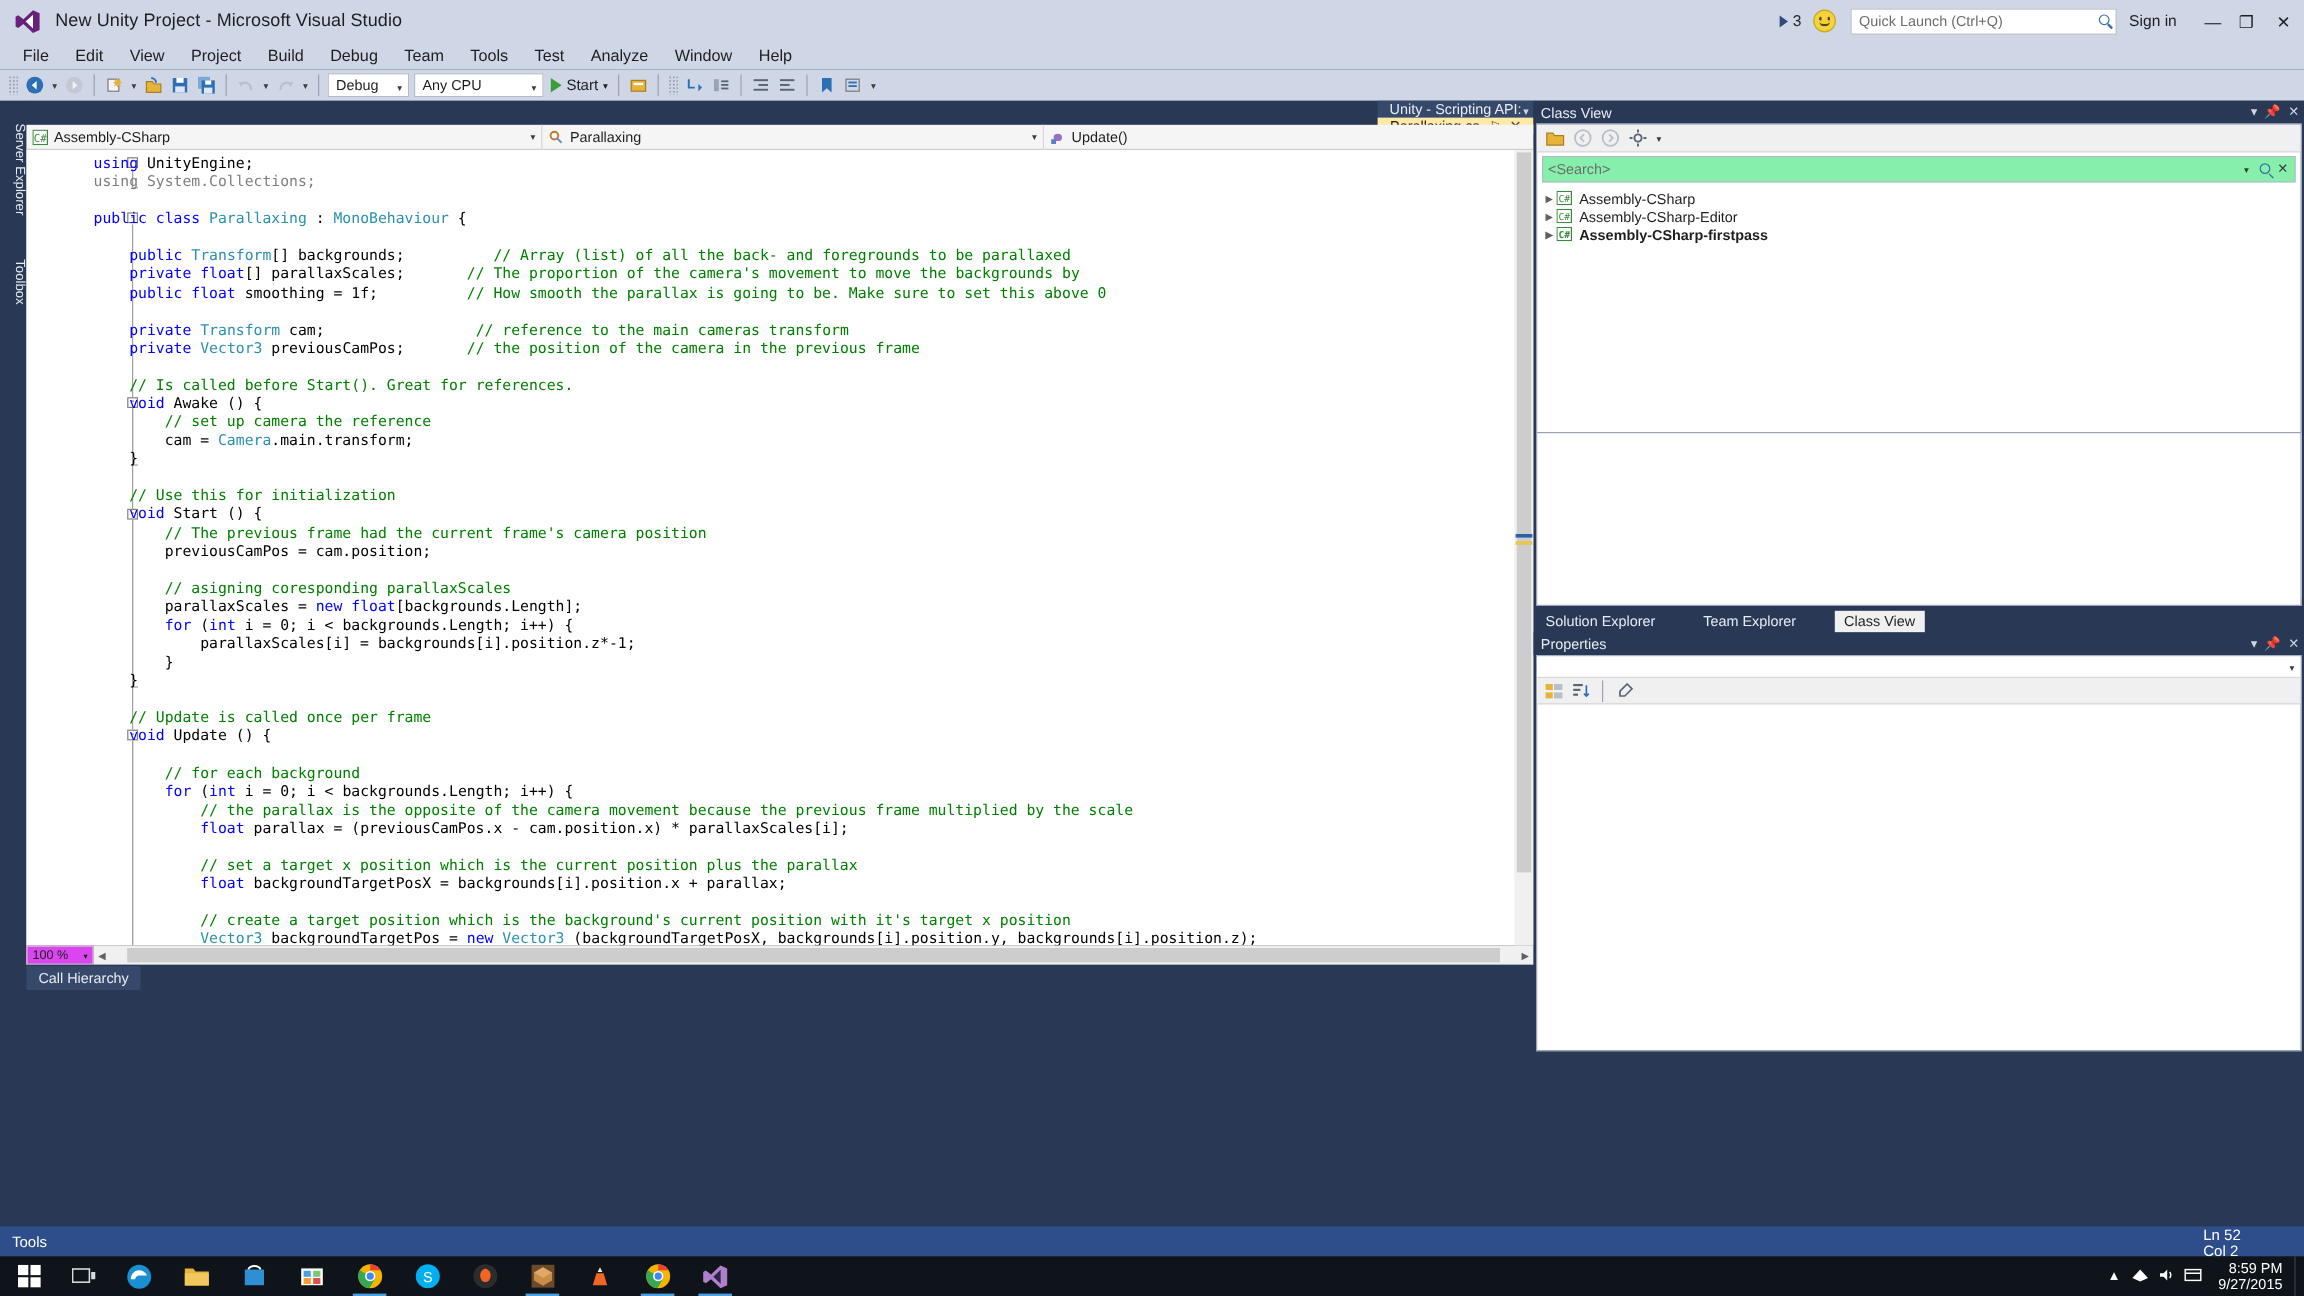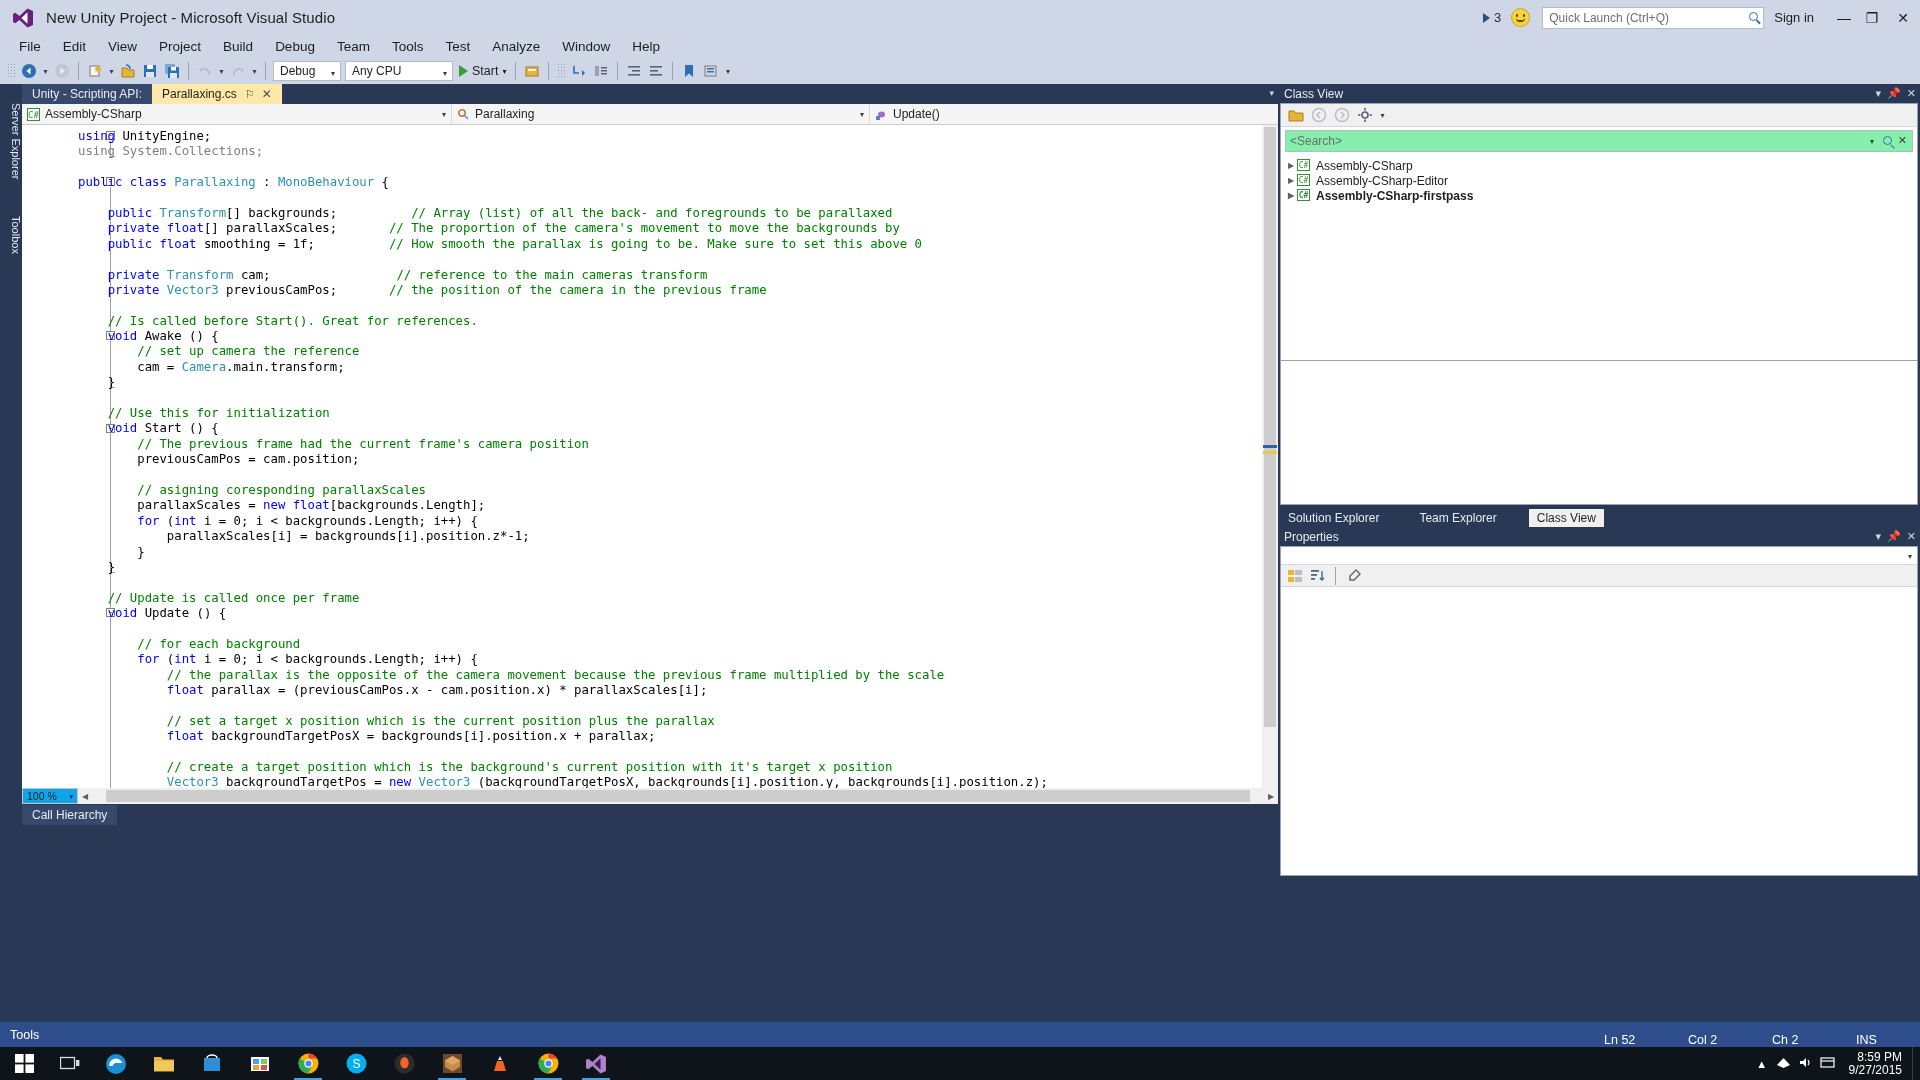--- a/index.html
+++ b/index.html
@@ -93,21 +93,21 @@
     color:#e7ebf2; font-size:11px; writing-mode: vertical-rl;
     text-align:center; padding:6px 0;
     background:#293955;
   }
   .vtab.se { top: 2px; height: 110px; }
   .vtab.tb { top: 118px; height: 66px; }
 
   
   .tabstrip {
     position:absolute; left:22px; top:84px; width:1256px; height:20px;
-    background:#293955; display:flex; align-items:flex-end;
+    background:#293955; display:flex; align-items:flex-end;flex-direction:column;
   }
   .tab {
     height:20px; display:flex; align-items:center; padding:0 10px; font-size:12px;
   }
   .tab.inactive { background:#37496b; color:#e8ecf3; }
   .tab.active { background:#ffe9a8; color:#1e1e1e; }
   .tab .pin { margin-left:8px; font-size:11px; color:#4a4a4a; }
   .tab .xcl { margin-left:7px; font-size:12px; color:#4a4a4a; }
   .tabstrip-right {
     position:absolute; right:4px; top:4px; font-size:9px; color:#cdd4e2;
@@ -168,21 +168,21 @@
   .ed-vthumb { position:absolute; left:2px; top:2px; width:12px; height:600px; background:#cdcdcd; }
   .ed-marker-blue { position:absolute; left:1px; width:14px; height:3px; background:#2f5fa8; }
   .ed-marker-yellow{ position:absolute; left:1px; width:14px; height:3px; background:#e5c84e; }
 
   
   .ed-hbar {
     position:absolute; left:22px; top:788px; width:1256px; height:16px; background:#f0f0f0;
     display:flex; align-items:center;
   }
   .zoombox {
-    width:56px; height:16px; background:#0ea5e9; border:1px solid #c5c5c5; font-size:10.5px;
+    width:56px; height:16px; background:#d946ef; border:1px solid #c5c5c5; font-size:10.5px;
     display:flex; align-items:center; padding-left:4px; position:relative; color:#1e1e1e;
   }
   .zoombox .zarr{ position:absolute; right:4px; top:4px; font-size:7px; }
   .hthumb { flex:1; height:12px; margin:0 14px; background:#cdcdcd; }
   .harrow { width:14px; text-align:center; font-size:8px; color:#606060; }
 
   
   .callhier {
     position:absolute; left:22px; top:804px; width:1256px; height:22px; background:#293955;
     display:flex; align-items:center;
@@ -259,21 +259,21 @@
     display:flex; align-items:center; padding-left:3px; gap:2px;
   }
   .ptb-btn{ width:21px;height:19px;display:flex;align-items:center;justify-content:center; }
 
   
   .statusbar {
     position:absolute; left:0; top:1022px; width:1920px; height:25px;
     background:#2d4d8b; display:flex; align-items:center; color:#ffffff; font-size:12.5px;
   }
   .sb-ready{ margin-left:10px; }
-  .sb-right{ position:absolute; right:0; top:0; height:25px; display:flex; align-items:flex-end; }
+  .sb-right{ position:absolute; right:0; top:0; height:25px; display:flex; align-items:flex-start;flex-direction:column; }
   .sb-cell{ width:84px; }
   .sb-cell.ins{ width:64px; }
 
   
   .taskbar {
     position:absolute; left:0; top:1047px; width:1920px; height:33px;
     background:#0e1419; display:flex; align-items:center;
   }
   .start-btn { width:48px;height:33px;display:flex;align-items:center;justify-content:center; }
   .tb-search {

